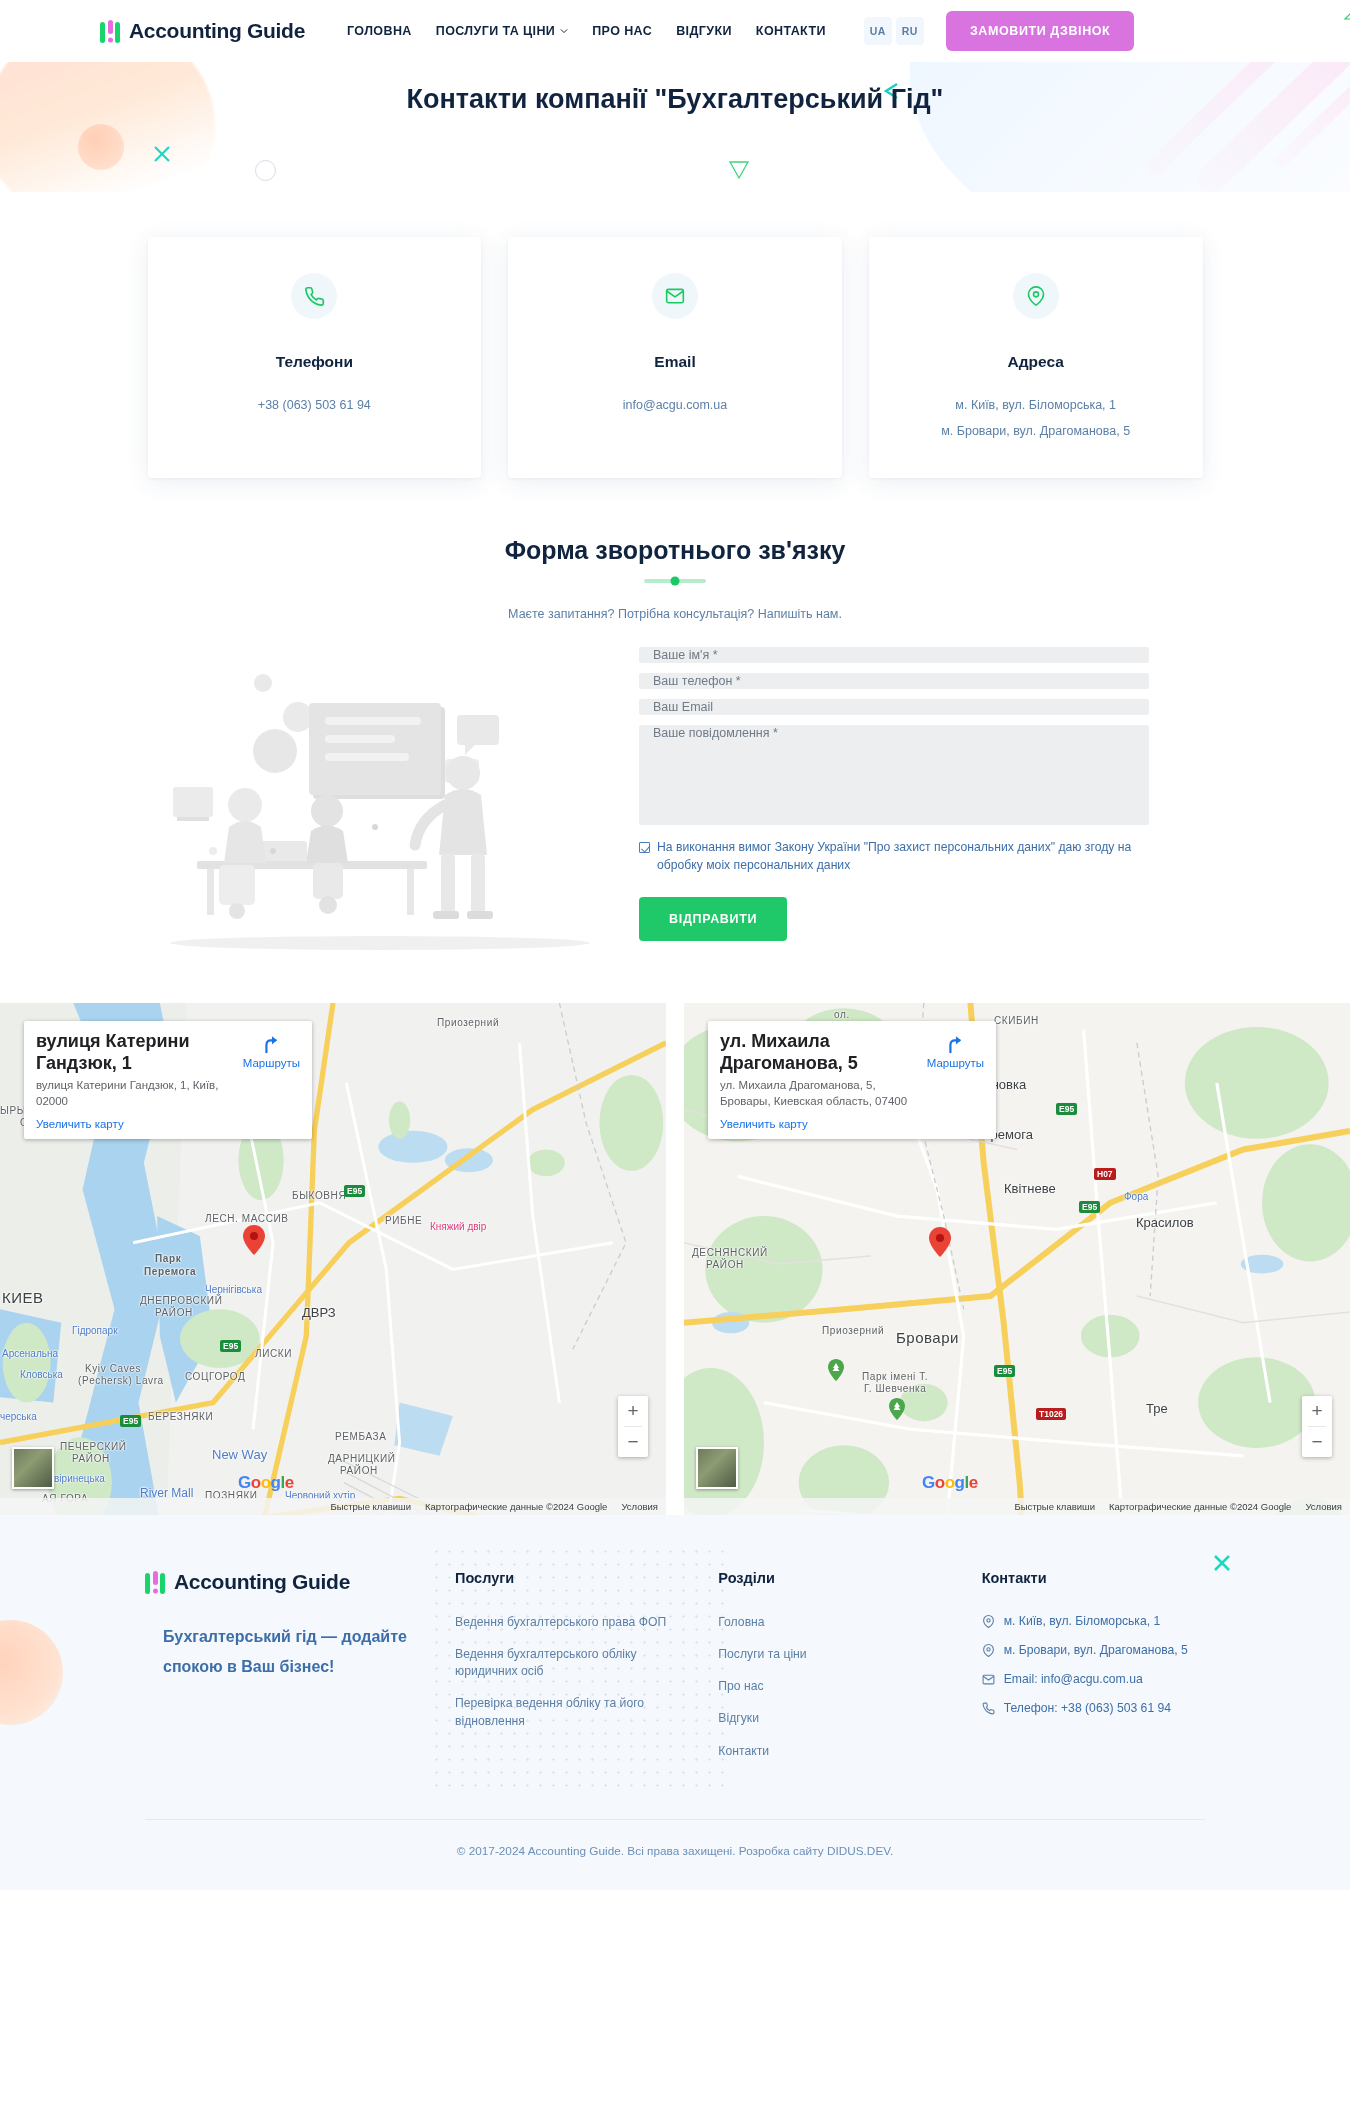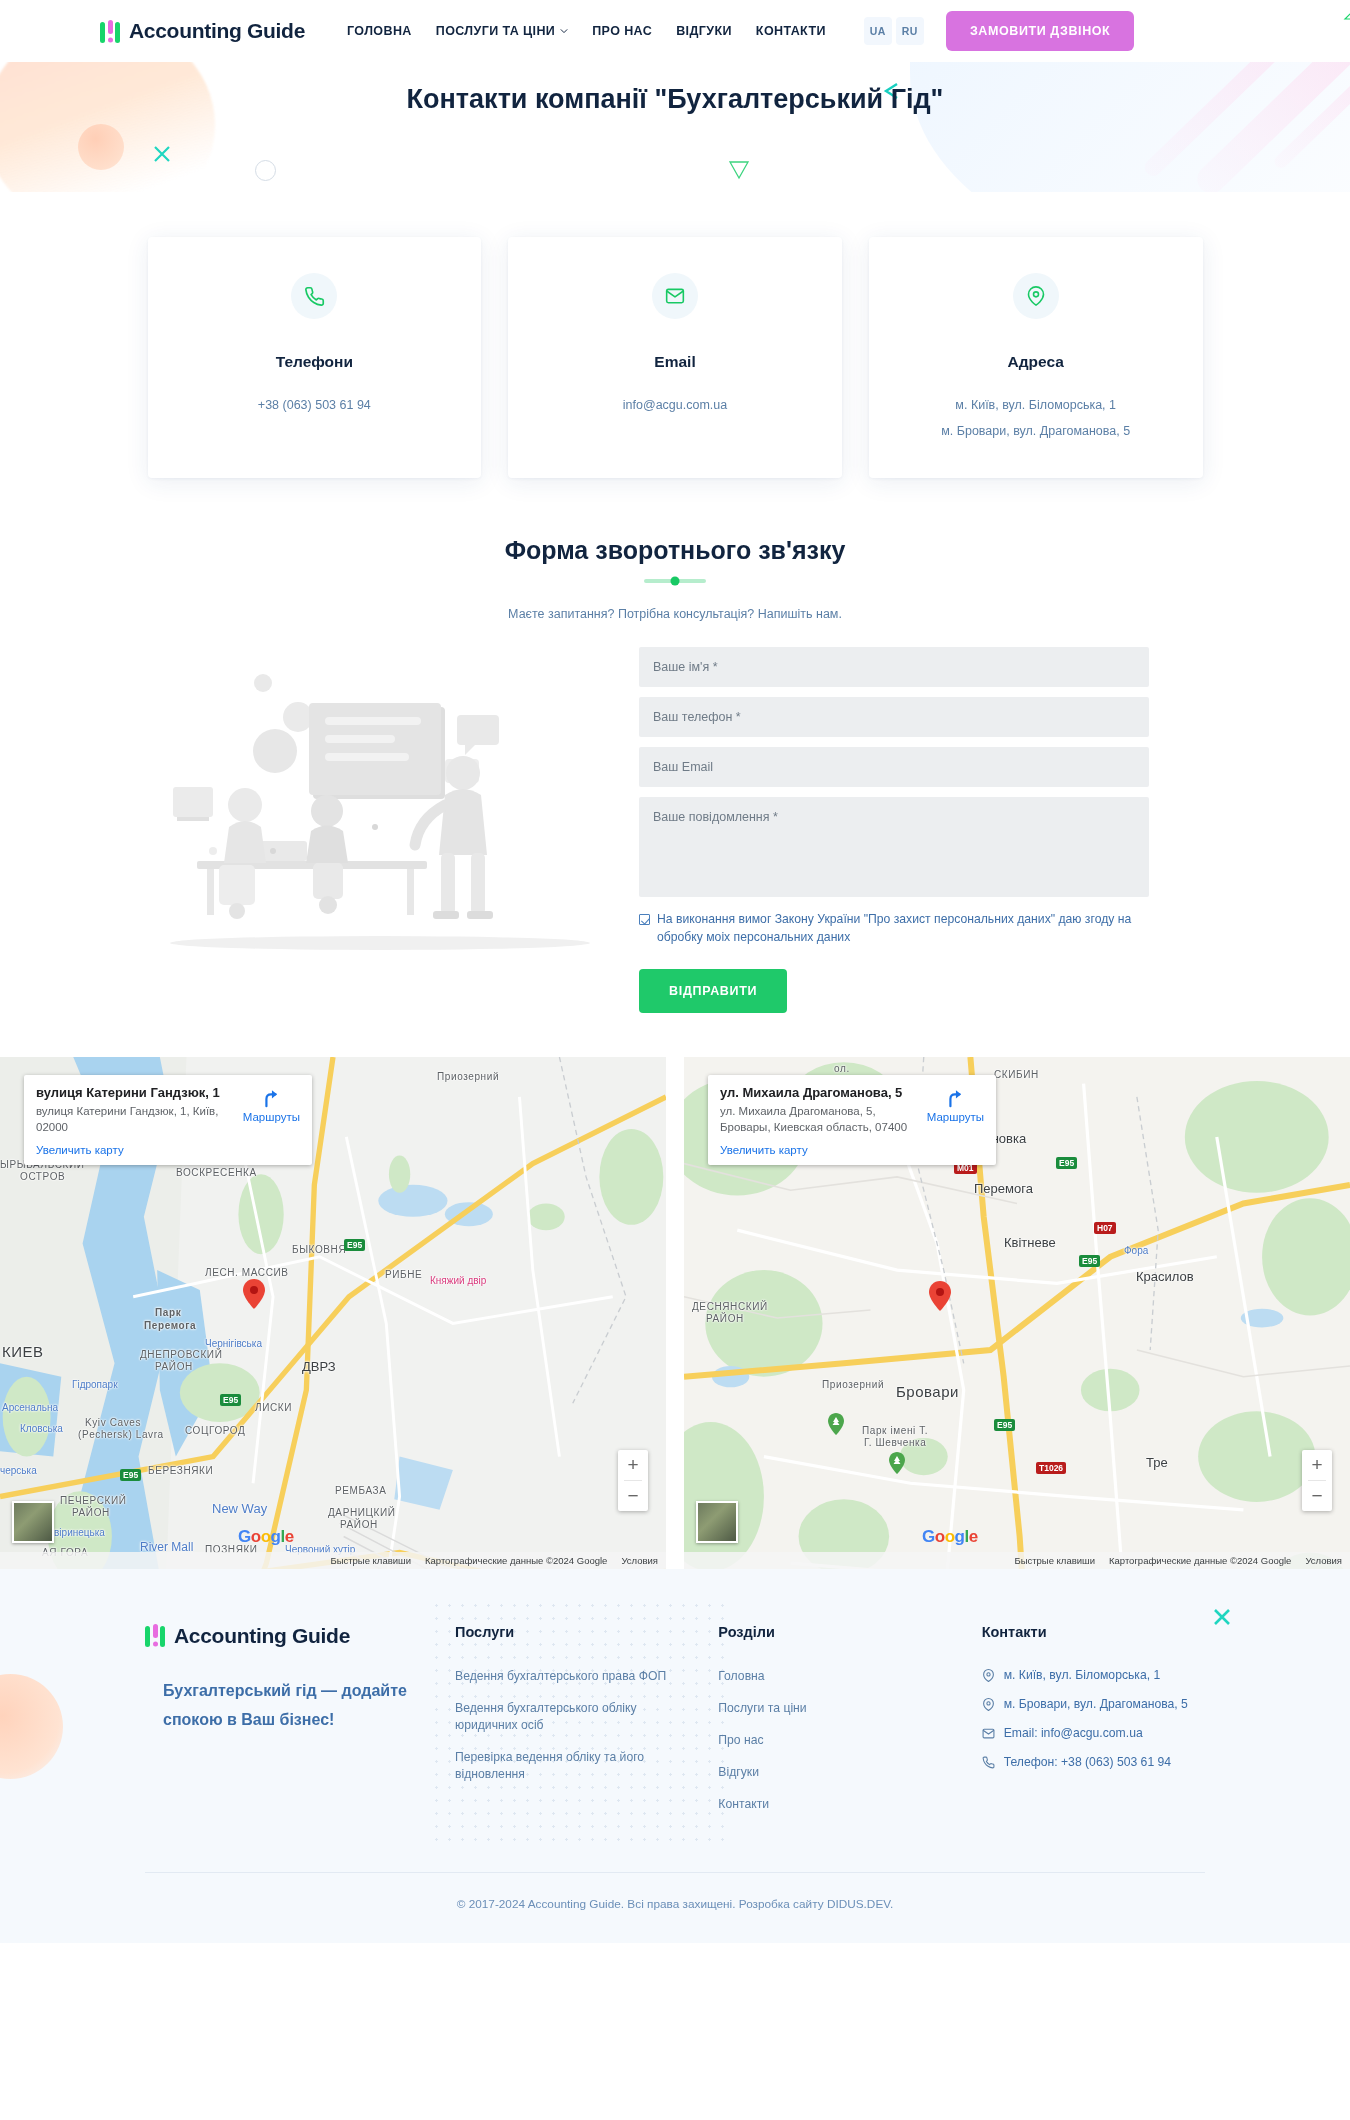--- a/index.html
+++ b/index.html
@@ -172,21 +172,21 @@
   .form-row {
     width: 1060px; margin: 0 auto;
     display: flex; align-items: flex-start; gap: 24px;
   }
   .illustration { width: 470px; flex: none; padding-top: 8px; }
   .form-col { flex: 1; max-width: 510px; }
   .field {
     width: 100%;
     background: #eceef0;
     border: none; border-radius: 2px;
-    padding: 13px 14px;
+    padding: 1px 14px;
     font-size: 12.5px; color: #3c4754;
     font-family: "Liberation Sans", sans-serif;
     margin-bottom: 10px;
     outline: none;
     display: block;
   }
   .field::placeholder { color: #6f7b87; }
   .field.msg { height: 100px; resize: none; }
   .consent {
     display: flex; gap: 7px; align-items: flex-start;
@@ -226,21 +226,21 @@
     position: absolute; left: 24px; top: 18px;
     background: #fff; border-radius: 2px;
     box-shadow: 0 1px 4px rgba(0,0,0,.3);
     padding: 10px 12px 9px;
     display: flex; gap: 14px; align-items: flex-start;
     max-width: 288px;
     z-index: 6;
   }
   .mi-left { max-width: 205px; }
   .mi-title {
-    font-size: 13px; font-weight: bold; color: #202124;
+    font-size: 18px; font-weight: bold; color: #202124;
     margin-bottom: 4px; line-height: 1.2;
   }
   .mi-addr {
     font-size: 11.5px; color: #5f6368; line-height: 1.35;
     margin-bottom: 9px;
   }
   .mi-zoom {
     font-size: 11.5px; color: #1a73e8; cursor: pointer;
   }
   .mi-right {

